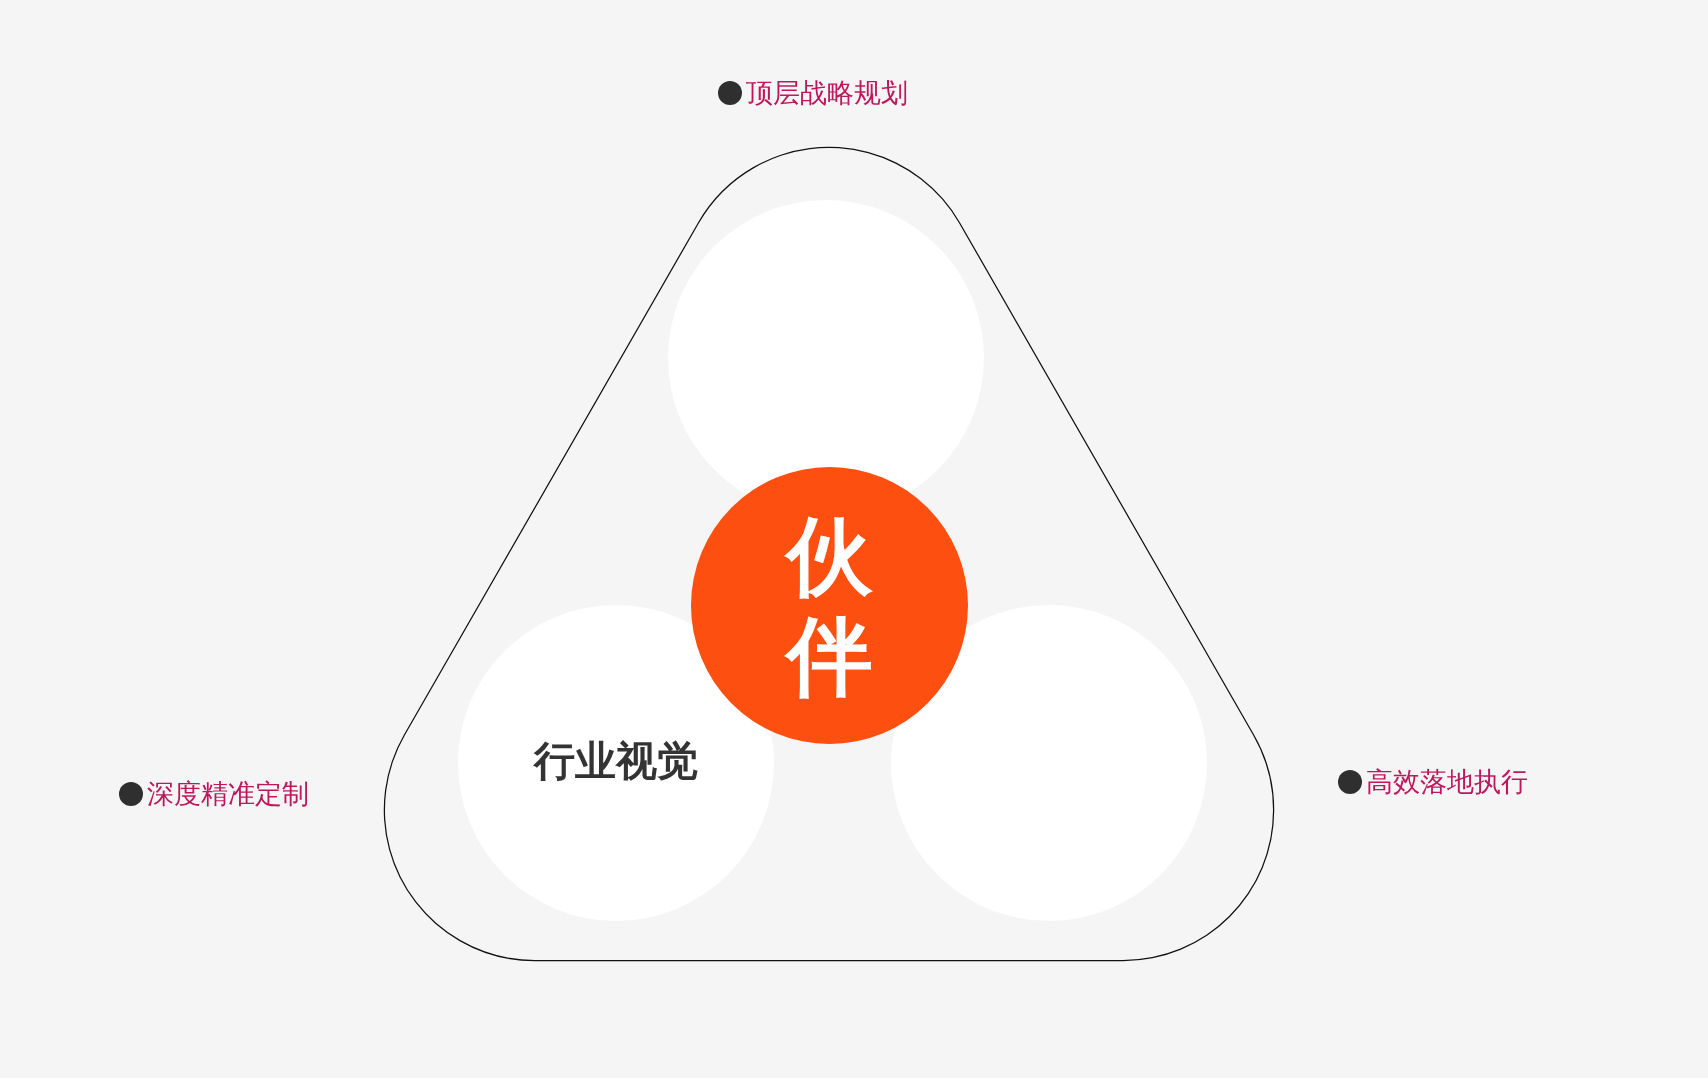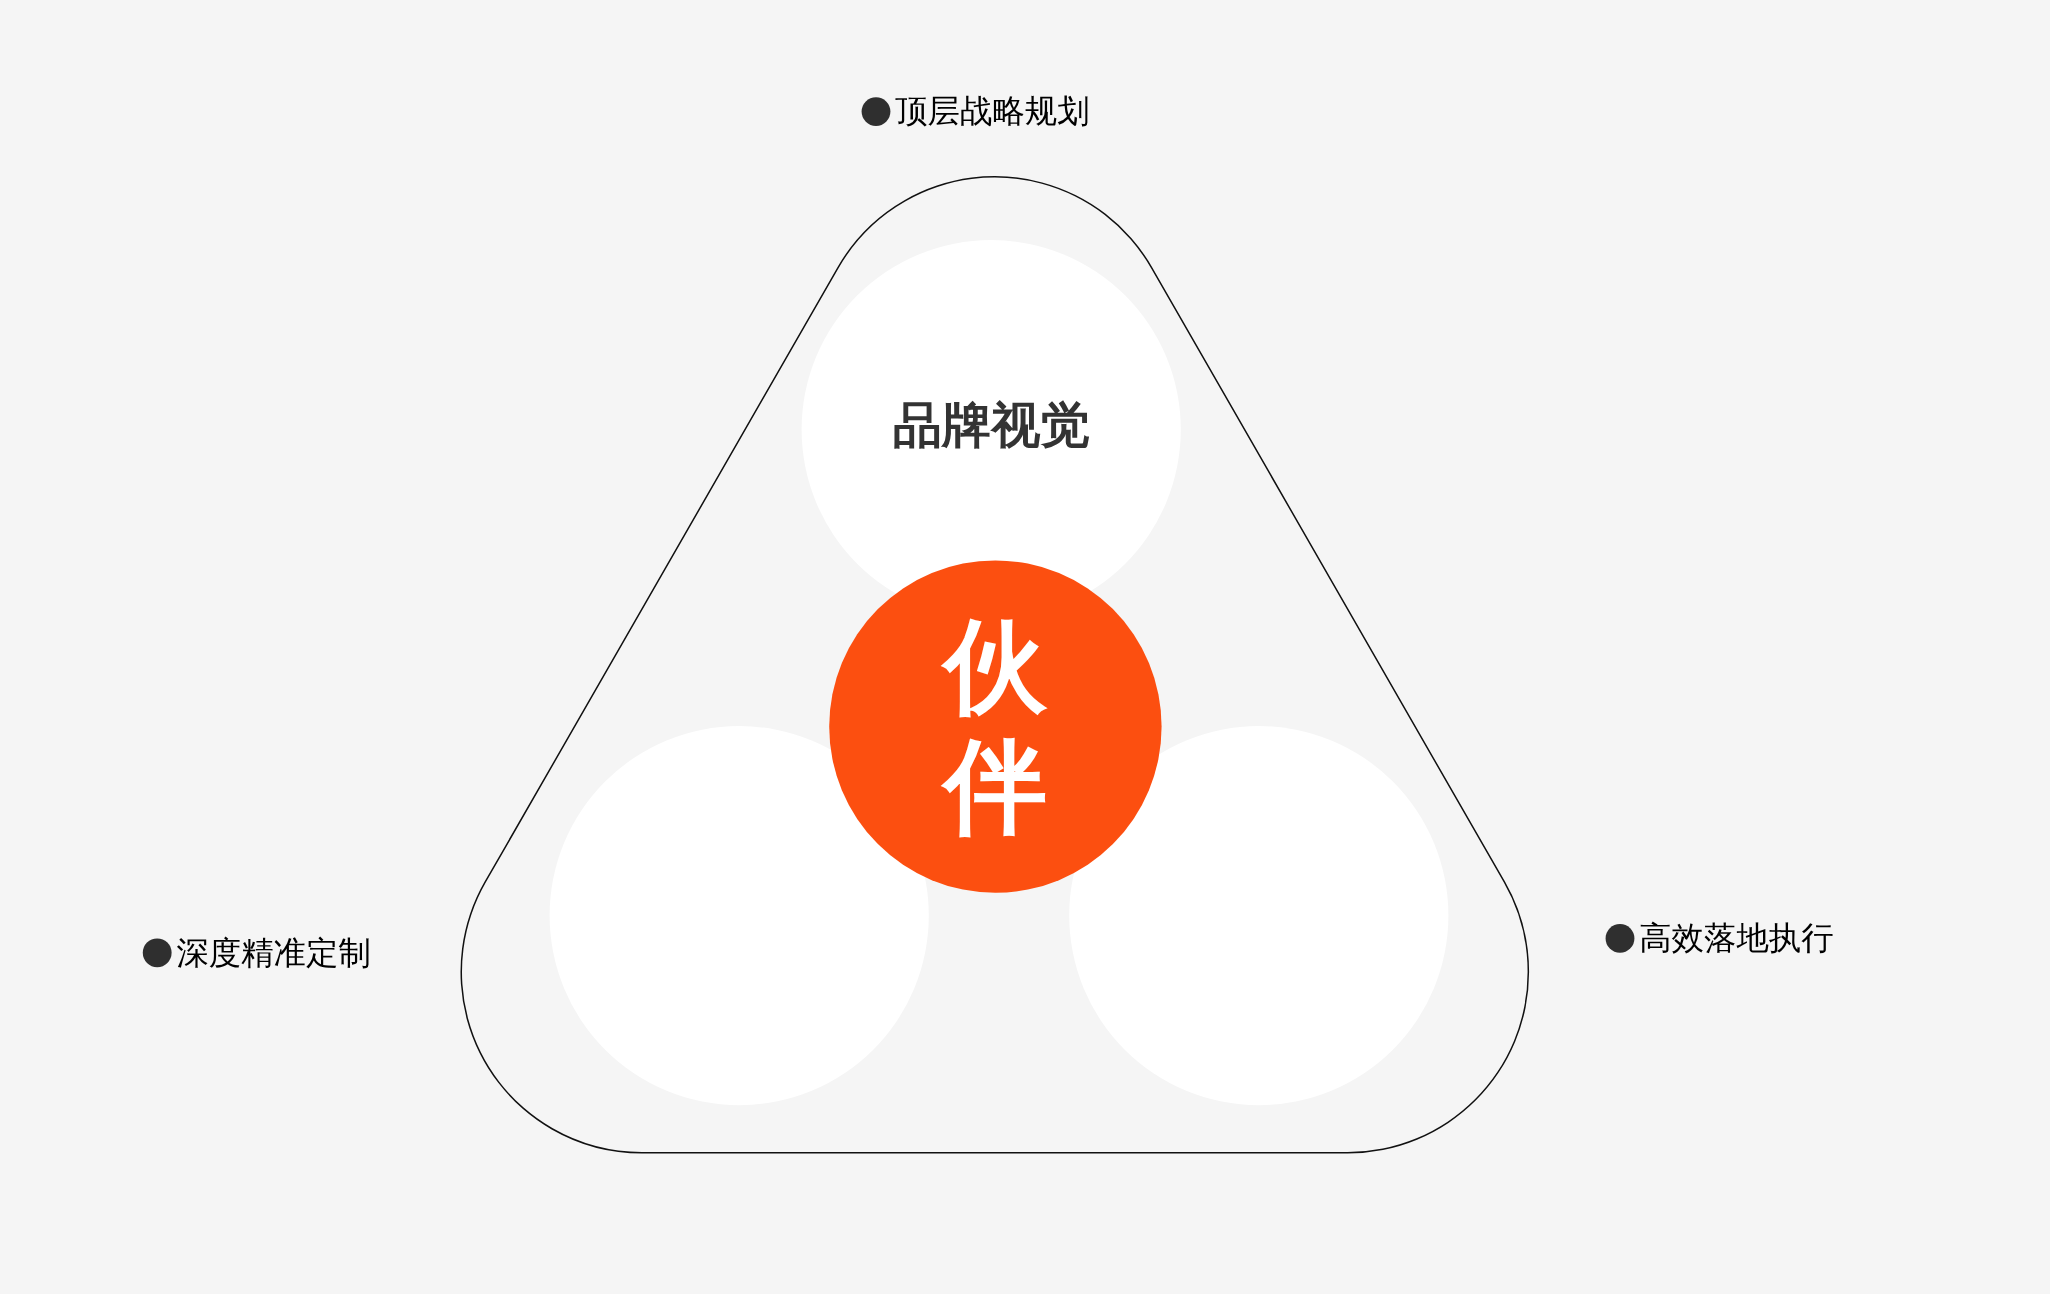--- a/index.html
+++ b/index.html
@@ -1,18 +1,18 @@
 <!DOCTYPE html>
 <html><head>
 <meta charset="utf-8">
 <style>
   html,body{margin:0;padding:0;}
   body{width:1708px;height:1078px;background:#f5f5f5;position:relative;overflow:hidden;
        font-family:"DejaVu Sans","Liberation Sans",sans-serif;color:#333;}
-  .label{position:absolute;display:flex;align-items:center;font-size:27px;color:#000000;white-space:nowrap;}
+  .label{position:absolute;display:flex;align-items:center;font-size:27px;color:#be185d;white-space:nowrap;}
   .label .dot{width:24px;height:24px;border-radius:50%;background:#2f2f2f;margin-right:4px;display:inline-block;}
   svg.shape{position:absolute;left:0;top:0;}
   .circle{position:absolute;border-radius:50%;background:#ffffff;display:flex;align-items:center;justify-content:center;text-align:center;}
   .circle .txt{font-size:41px;font-weight:bold;line-height:47px;color:#333;letter-spacing:0px;}
   .core{position:absolute;border-radius:50%;display:flex;align-items:center;justify-content:center;}
   .core .txt{color:#fff;font-size:86px;font-weight:bold;line-height:100px;width:100px;text-align:center;}
 </style>
 </head>
 <body>
 
@@ -29,25 +29,25 @@
   <span class="dot"></span>
   <span>深度精准定制</span>
 </div>
 <div class="label" style="left:1338px;top:764px;">
   <span class="dot"></span>
   <span>高效落地执行</span>
 </div>
 
 <div class="circle" style="left:668px;top:200px;width:316px;height:316px;">
   <div class="txt" style="margin-top:-8px;">
-    <div>品牌视觉</div>
   </div>
 </div>
 <div class="circle" style="left:458px;top:605px;width:316px;height:316px;">
   <div class="txt" style="margin-top:-4px;">
+    <div>行业视觉</div>
   </div>
 </div>
 <div class="circle" style="left:891px;top:605px;width:316px;height:316px;">
   <div class="txt" style="margin-top:-4px;">
   </div>
 </div>
 
 <div class="core" style="left:691px;top:467px;width:277px;height:277px;background:#fc4f10;">
   <div class="txt">
     <div>伙</div>

